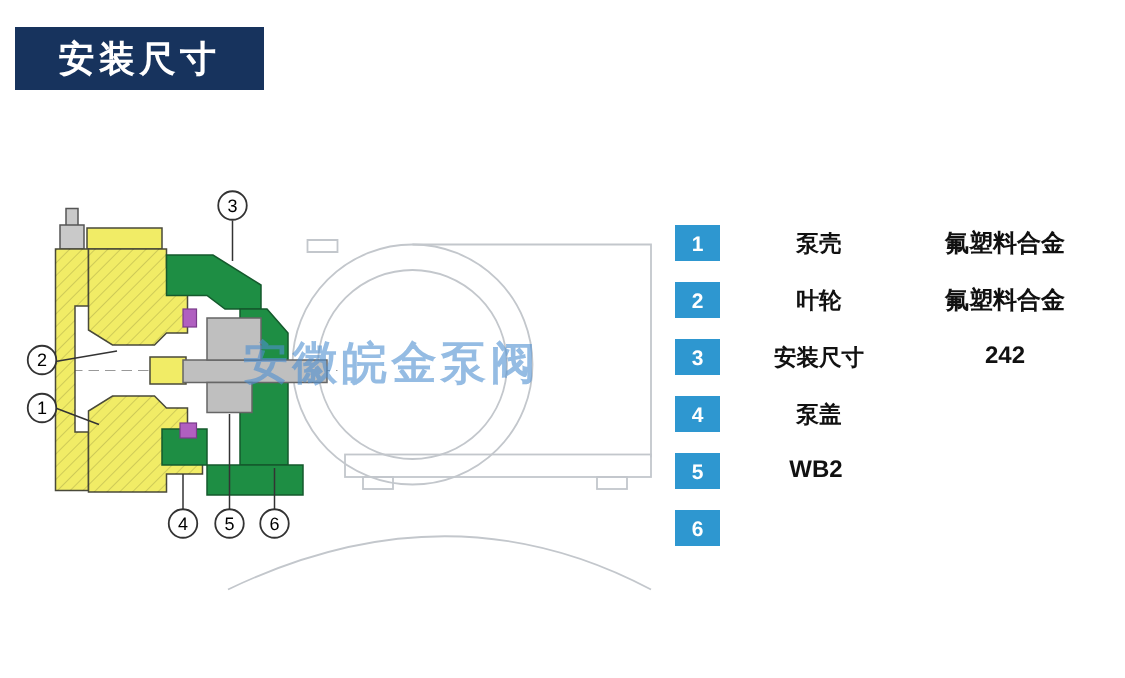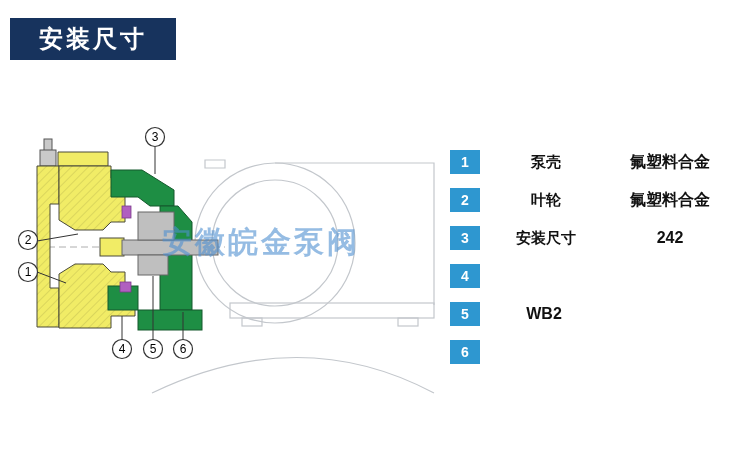--- a/index.html
+++ b/index.html
@@ -159,20 +159,21 @@
     </div>
 
     <div class="prow">
       <div class="badge">3</div>
       <div class="pname">安装尺寸</div>
       <div class="pmat">242</div>
     </div>
 
     <div class="prow">
       <div class="badge">4</div>
+      <div class="pname">泵盖</div>
     </div>
 
     <div class="prow">
       <div class="badge">5</div>
       <div class="pmat">WB2</div>
     </div>
 
     <div class="prow">
       <div class="badge">6</div>
     </div>

